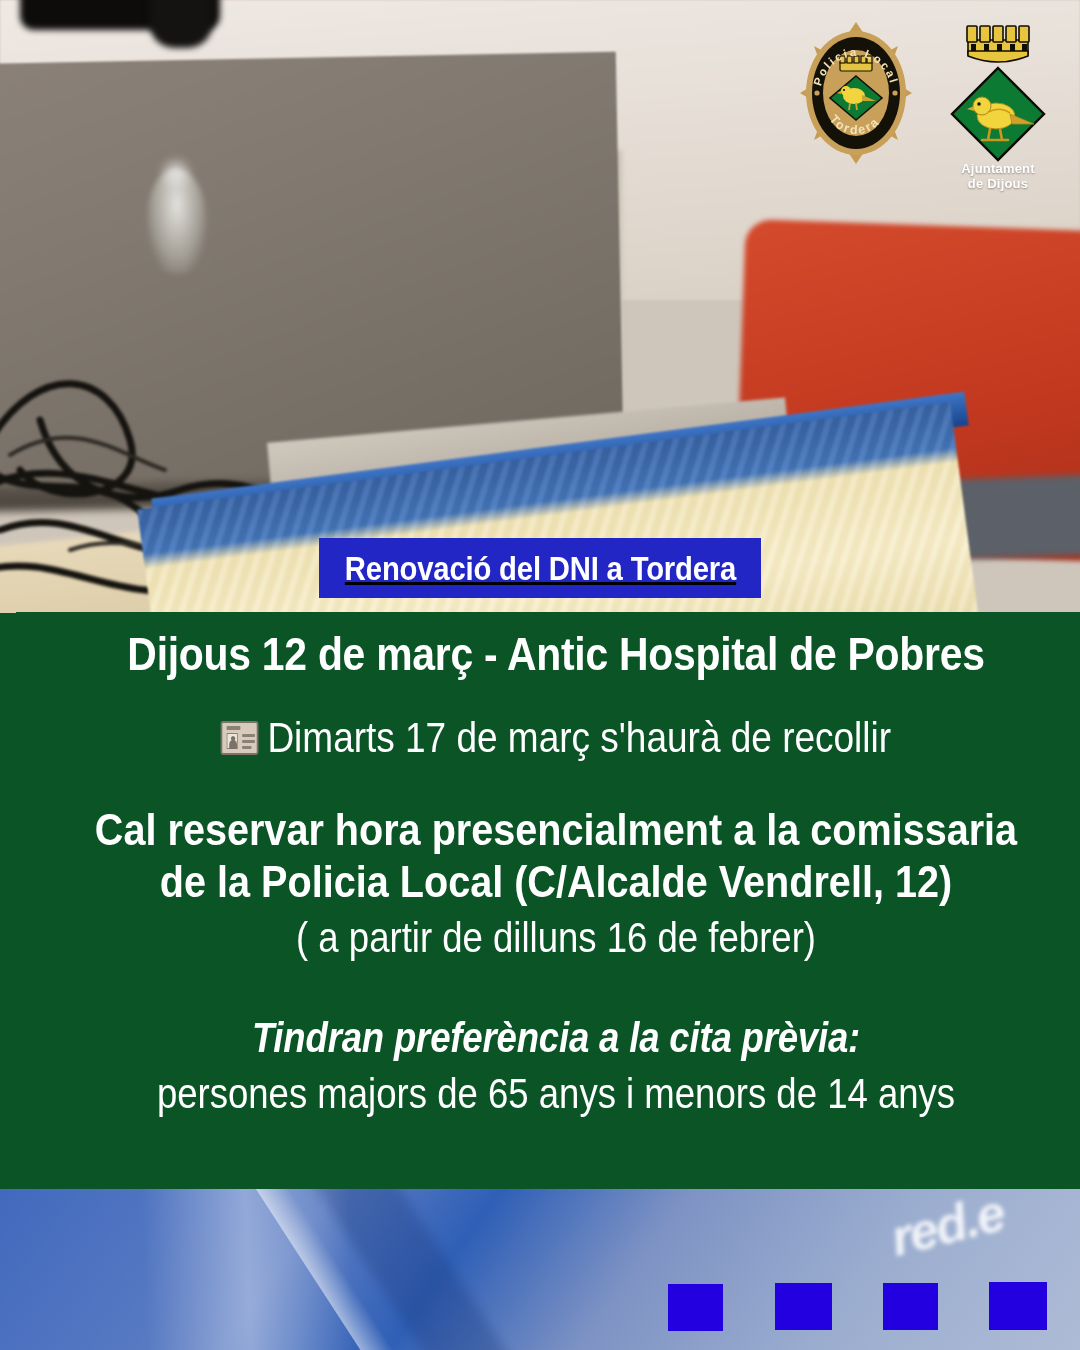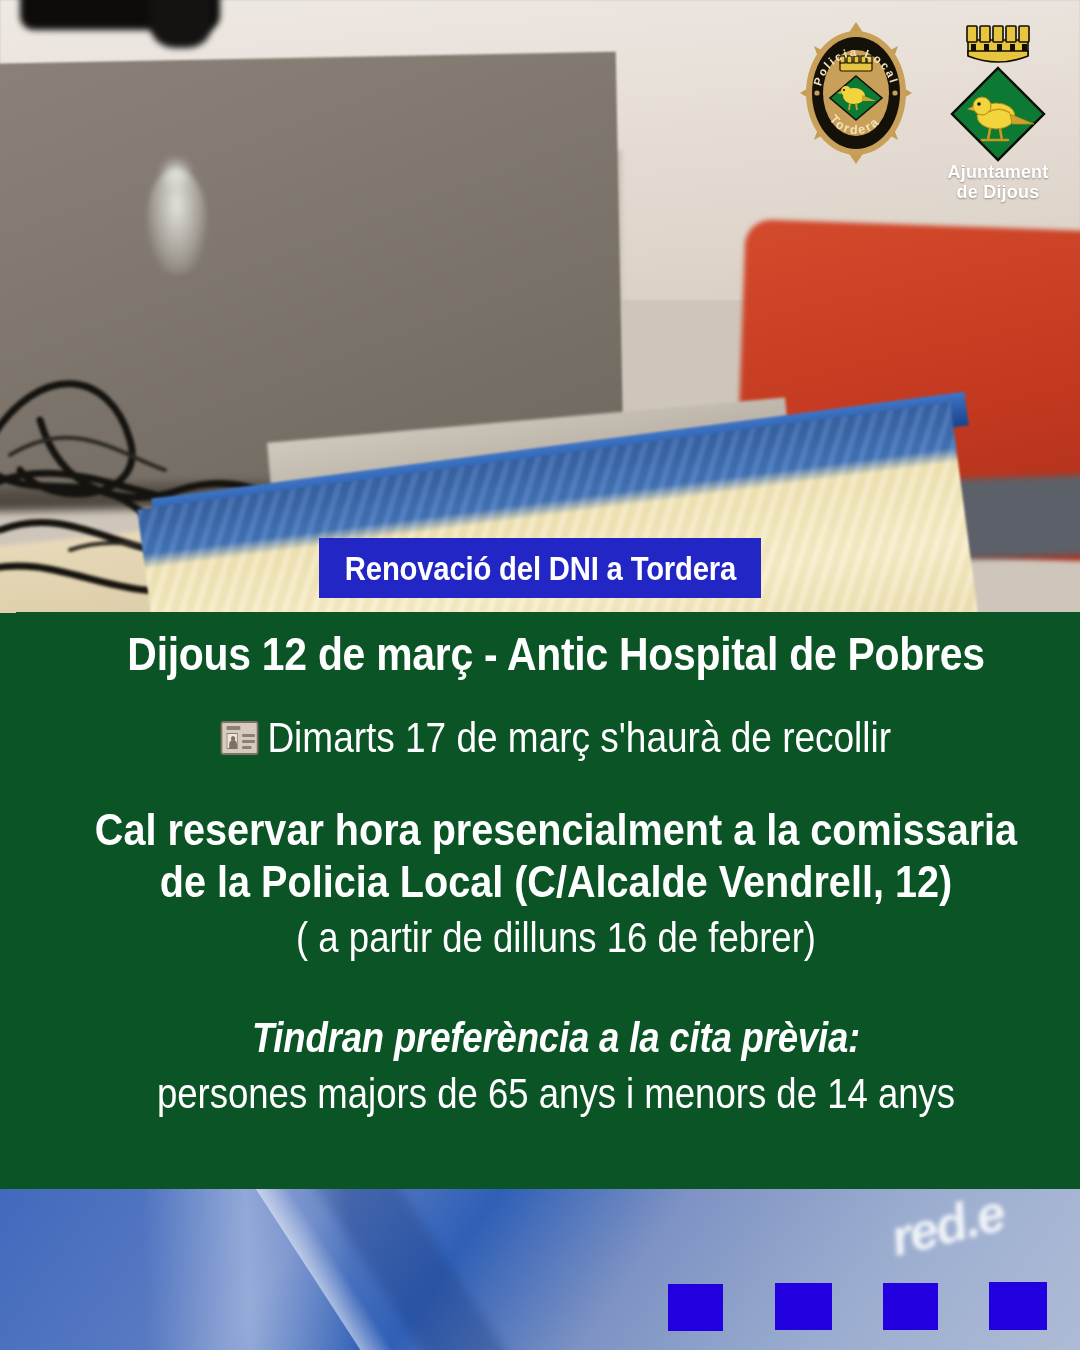--- a/index.html
+++ b/index.html
@@ -127,32 +127,32 @@
   
   .logos {
     position:absolute; right:22px; top:18px;
     display:flex; align-items:flex-start; gap:22px;
   }
   .logo-police { width:120px; height:150px; }
   .logo-town { display:flex; flex-direction:column; align-items:center; width:120px; }
   .logo-town-shield { width:120px; height:150px; }
   .logo-town-label {
     margin-top:-6px;
-    color:#ffffff; font-size:18px; font-weight:bold;
+    color:#ffffff; font-size:13px; font-weight:bold;
     text-align:center; line-height:1.12;
     letter-spacing:.2px;
     text-shadow:0 1px 2px rgba(0,0,0,.35);
   }
 
   
   .banner {
     position:absolute; left:319px; top:538px;
     width:442px; height:60px;
     background:#2226c4;
-    display:flex; align-items:center; justify-content:center;
+    display:flex; align-items:center; justify-content:center;text-decoration:underline;
   }
   .banner-text {
     color:#ffffff;
     font-size:34px;
     font-weight:bold;
     font-stretch:condensed;
     transform:scaleX(.86);
     white-space:nowrap;
     letter-spacing:-.2px;
   }

